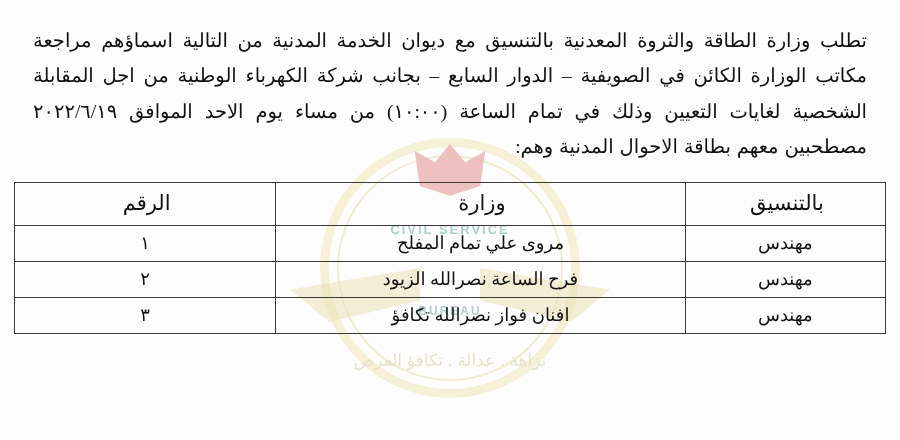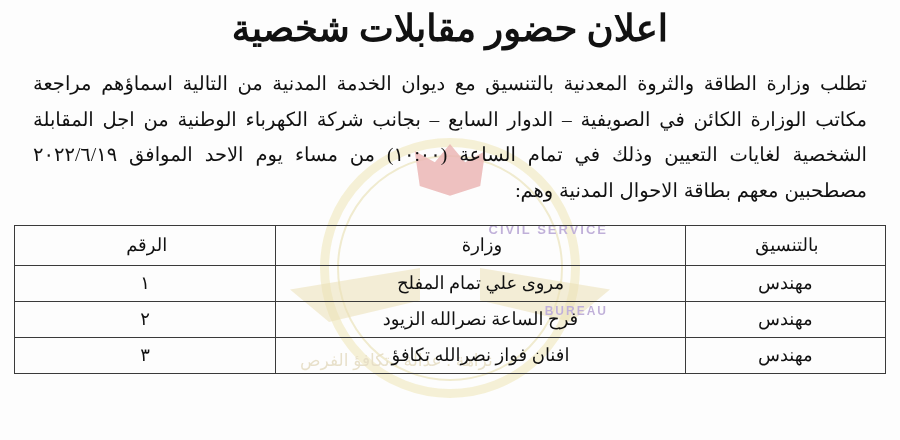--- a/index.html
+++ b/index.html
@@ -80,41 +80,42 @@
   .wm-wing-l {
     left: -10px;
     clip-path: polygon(0% 40%, 100% 0%, 100% 60%, 30% 100%);
   }
   .wm-wing-r {
     right: -10px;
     clip-path: polygon(0% 0%, 100% 40%, 70% 100%, 0% 60%);
   }
   .wm-text-top, .wm-text-bottom {
     position: absolute;
-    left: 8px;
+    left: 0;
     width: 100%;
-    color: #4c1d95;
+    text-align: center;
+    color: #0f766e;
     font-family: "Liberation Sans", sans-serif;
     font-weight: bold;
     letter-spacing: 2px;
   }
   .wm-text-top {
     top: 104px;
     font-size: 13px;
   }
   .wm-text-bottom {
     top: 186px;
     font-size: 12px;
   }
   .wm-text-ar {
     position: absolute;
     left: 0;
     width: 100%;
     top: 232px;
-    text-align: left;
+    text-align: center;
     color: #b9a15a;
     font-size: 17px;
     font-family: "Liberation Sans", sans-serif;
     opacity: 0.9;
   }
 
   .content {
     position: relative;
     z-index: 2;
   }
@@ -149,21 +150,21 @@
   table.people th,
   table.people td {
     border: 1px solid #3a3a3a;
     text-align: center;
     font-size: 18px;
     padding: 6px 4px 7px 4px;
     background: transparent;
   }
   table.people th {
     font-weight: normal;
-    font-size: 18px;
+    font-size: 21px;
     padding: 8px 1px 9px 4px;
   }
   col.c-job { width: 23%; }
   col.c-name { width: 47%; }
   col.c-num { width: 30%; }
 </style>
 </head>
 <body>
 
 <div class="page">
@@ -174,21 +175,20 @@
     <div class="wm-crown"></div>
     <div class="wm-wing-l"></div>
     <div class="wm-wing-r"></div>
     <div class="wm-text-top">CIVIL SERVICE</div>
     <div class="wm-text-bottom">BUREAU</div>
     <div class="wm-text-ar">نزاهة . عدالة . تكافؤ الفرص</div>
   </div>
 
   <div class="content">
 
-    <h1 class="title">اعلان حضور مقابلات شخصية</h1>
 
     <div class="body-text">
       <p>تطلب وزارة الطاقة والثروة المعدنية بالتنسيق مع ديوان الخدمة المدنية من التالية اسماؤهم مراجعة مكاتب الوزارة الكائن في الصويفية – الدوار السابع – بجانب شركة الكهرباء الوطنية من اجل المقابلة الشخصية لغايات التعيين وذلك في تمام الساعة (١٠:٠٠) من مساء يوم الاحد الموافق ٢٠٢٢/٦/١٩ مصطحبين معهم بطاقة الاحوال المدنية وهم:</p>
     </div>
 
     <table class="people">
       <colgroup>
         <col class="c-job">
         <col class="c-name">
         <col class="c-num">

